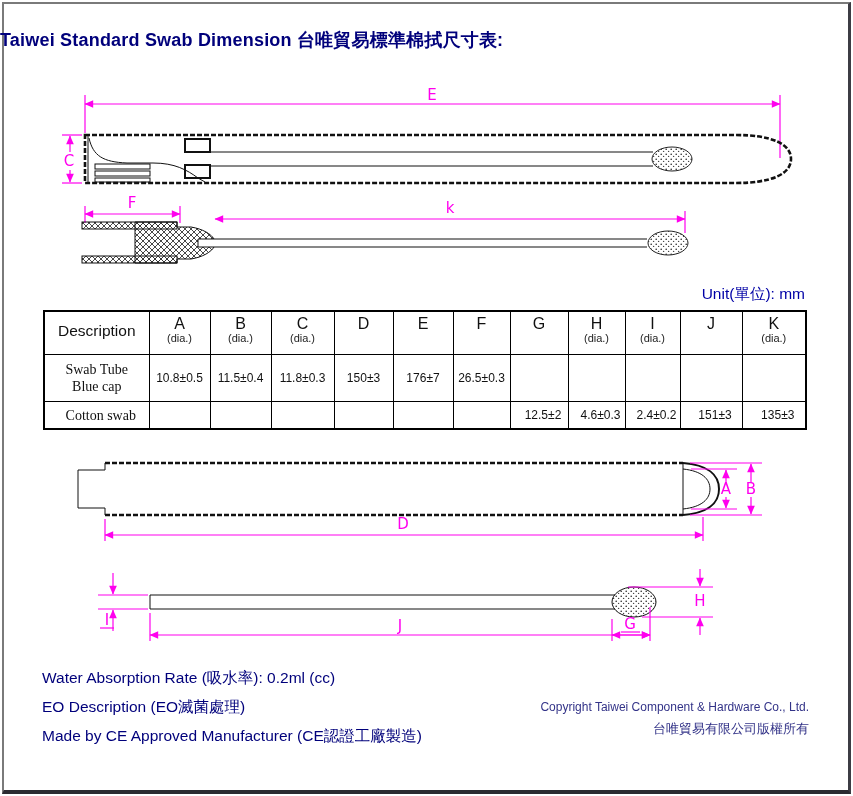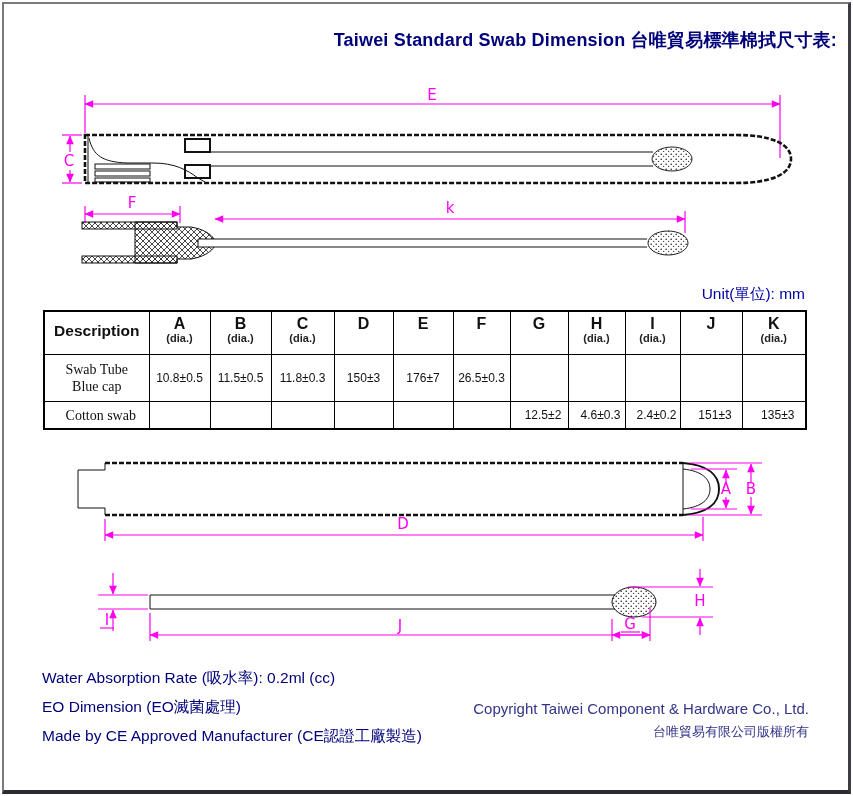--- a/index.html
+++ b/index.html
@@ -6,50 +6,50 @@
     --title:#00007b; --unit:#0000a6; --dimension:#ff00ee; --drawing:#111111;
     --copyright:#333388; --table_border:#000000; --page_bg:#ffffff;
   }
   html,body{margin:0;padding:0;}
   body{
     width:853px;height:796px;position:relative;background:var(--page_bg);
     font-family:"Liberation Sans",sans-serif;overflow:hidden;
   }
   .frame{position:absolute;inset:2px;border:2px solid #7a7a7a;
     border-right:3px solid #3c3c44;border-bottom:4px solid #2b2b31;pointer-events:none;}
-  .title{position:absolute;top:28px;left:0;right:16px;text-align:right;
+  .title{position:absolute;top:28px;left:0;right:16px;text-align:left;
     color:var(--title);font-size:18px;font-weight:bold;letter-spacing:0.2px;}
   .unit{position:absolute;top:284px;right:48px;color:var(--unit);font-size:15.5px;}
   .drawing{position:absolute;}
   #d1{left:35px;top:88px;}
   #d2{left:35px;top:193px;}
   #d3{left:35px;top:443px;}
   #d4{left:80px;top:565px;}
   svg .dim{stroke:var(--dimension);stroke-width:1.2;fill:none;}
   svg .dlab{fill:var(--dimension);font:15px "DejaVu Sans",sans-serif;text-anchor:middle;}
   svg .mk{fill:var(--dimension);}
   svg .thin{stroke:var(--drawing);stroke-width:1;fill:none;}
   svg .med{stroke:var(--drawing);stroke-width:2;fill:none;}
   svg .thick{stroke:var(--drawing);stroke-width:2.6;fill:none;stroke-dasharray:5 2;}
   svg .outl{stroke:var(--drawing);stroke-width:1;}
   .spec-table{position:absolute;left:43px;top:310px;border-collapse:collapse;table-layout:fixed;
     border:2px solid var(--table_border);color:#111;}
   .spec-table th,.spec-table td{border:1px solid var(--table_border);text-align:center;padding:0;overflow:hidden;}
-  .spec-table th{font-weight:bold;vertical-align:top;height:42px;}
+  .spec-table th{font-weight:normal;vertical-align:top;height:42px;}
   .hl{display:block;font-size:16px;padding-top:3px;line-height:17px;}
   .hs{display:block;font-size:11px;line-height:12px;color:#222;}
   th.desc{font-size:15.5px;padding-top:10px;box-sizing:border-box;}
   tr.r1 td{height:46px;}
   tr.r2 td{height:26px;padding-left:8px;}
   .dcell{font-size:14px;line-height:17px;font-family:Liberation Serif, serif;}
   .val{font-size:12px;}
   .notes{position:absolute;left:42px;top:667px;color:var(--title);font-size:15.5px;}
   .notes p{margin:0 4px 8px 0;line-height:21px;}
   .copyright{position:absolute;right:44px;top:700px;text-align:right;color:var(--copyright);}
-  .copy-en{font-size:15px;}
+  .copy-en{font-size:12px;}
   .copy-zh{font-size:13px;margin-top:6px;}
 </style>
 </head>
 <body>
 
 <div class="frame"></div>
 
 <div class="title">Taiwei Standard Swab Dimension  台唯貿易標準棉拭尺寸表:</div>
 
 <svg id="d1" class="drawing" width="775" height="110" viewBox="0 0 775 110">
@@ -179,21 +179,21 @@
       <th>
           <span class="hl">K</span>
           <span class="hs">(dia.)</span>
         </th>
     </tr>
   </thead>
   <tbody>
     <tr class="r1">
       <td class="dcell"><span>Swab Tube</span><br><span>Blue cap</span></td>
       <td class="val">10.8±0.5</td>
-      <td class="val">11.5±0.5</td>
+      <td class="val">11.5±0.4</td>
       <td class="val">11.8±0.3</td>
       <td class="val">150±3</td>
       <td class="val">176±7</td>
       <td class="val">26.5±0.3</td>
       <td class="val"></td>
       <td class="val"></td>
       <td class="val"></td>
       <td class="val"></td>
       <td class="val"></td>
     </tr>
@@ -280,20 +280,20 @@
   <line class="dim" x1="541" y1="67" x2="560" y2="67"></line>
   <text class="dlab" x="620" y="41">H</text>
   <line class="dim" x1="620" y1="4" x2="620" y2="21" marker-end="url(#ar4)"></line>
   <line class="dim" x1="620" y1="70" x2="620" y2="53" marker-end="url(#ar4)"></line>
   <line class="dim" x1="548" y1="22" x2="633" y2="22"></line>
   <line class="dim" x1="562" y1="52" x2="633" y2="52"></line>
 </svg>
 
 <div class="notes">
   <p>Water Absorption Rate (吸水率): 0.2ml (cc)</p>
-  <p>EO Dimension (EO滅菌處理)</p>
+  <p>EO Description (EO滅菌處理)</p>
   <p>Made by CE Approved Manufacturer (CE認證工廠製造)</p>
 </div>
 
 <div class="copyright">
   <div class="copy-en">Copyright Taiwei Component &amp; Hardware Co., Ltd.</div>
   <div class="copy-zh">台唯貿易有限公司版權所有</div>
 </div>
 
 </body></html>

